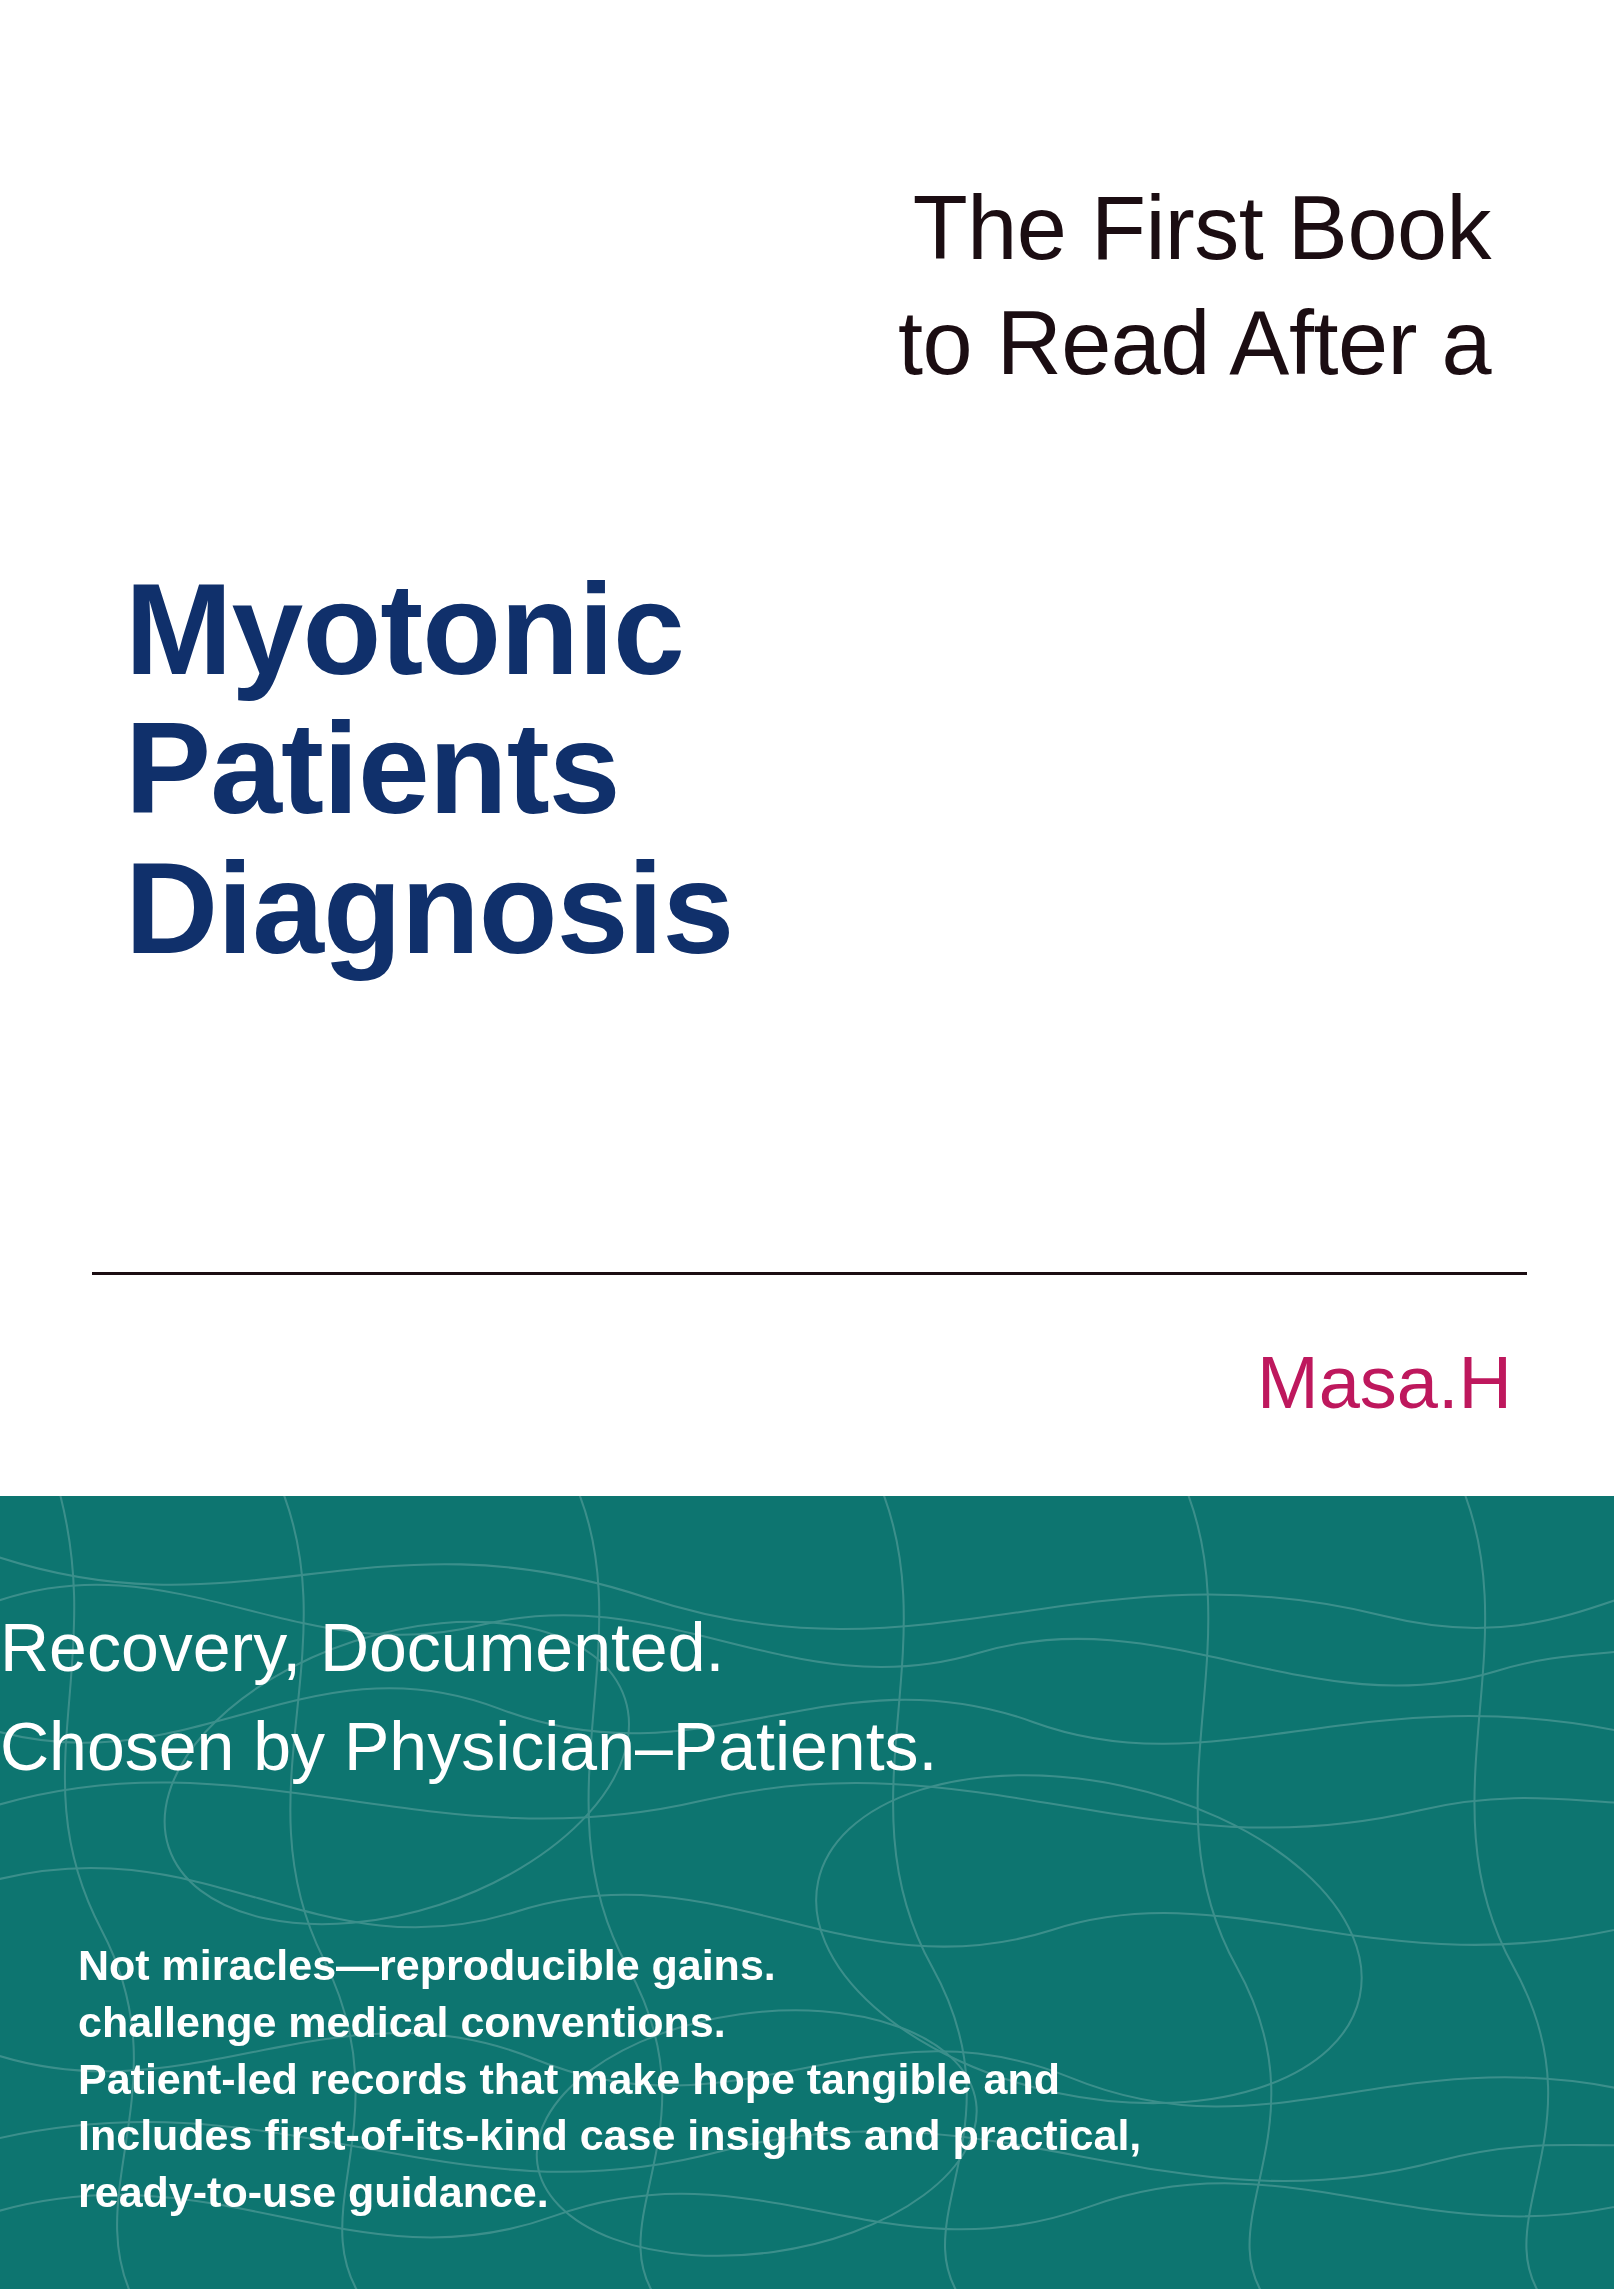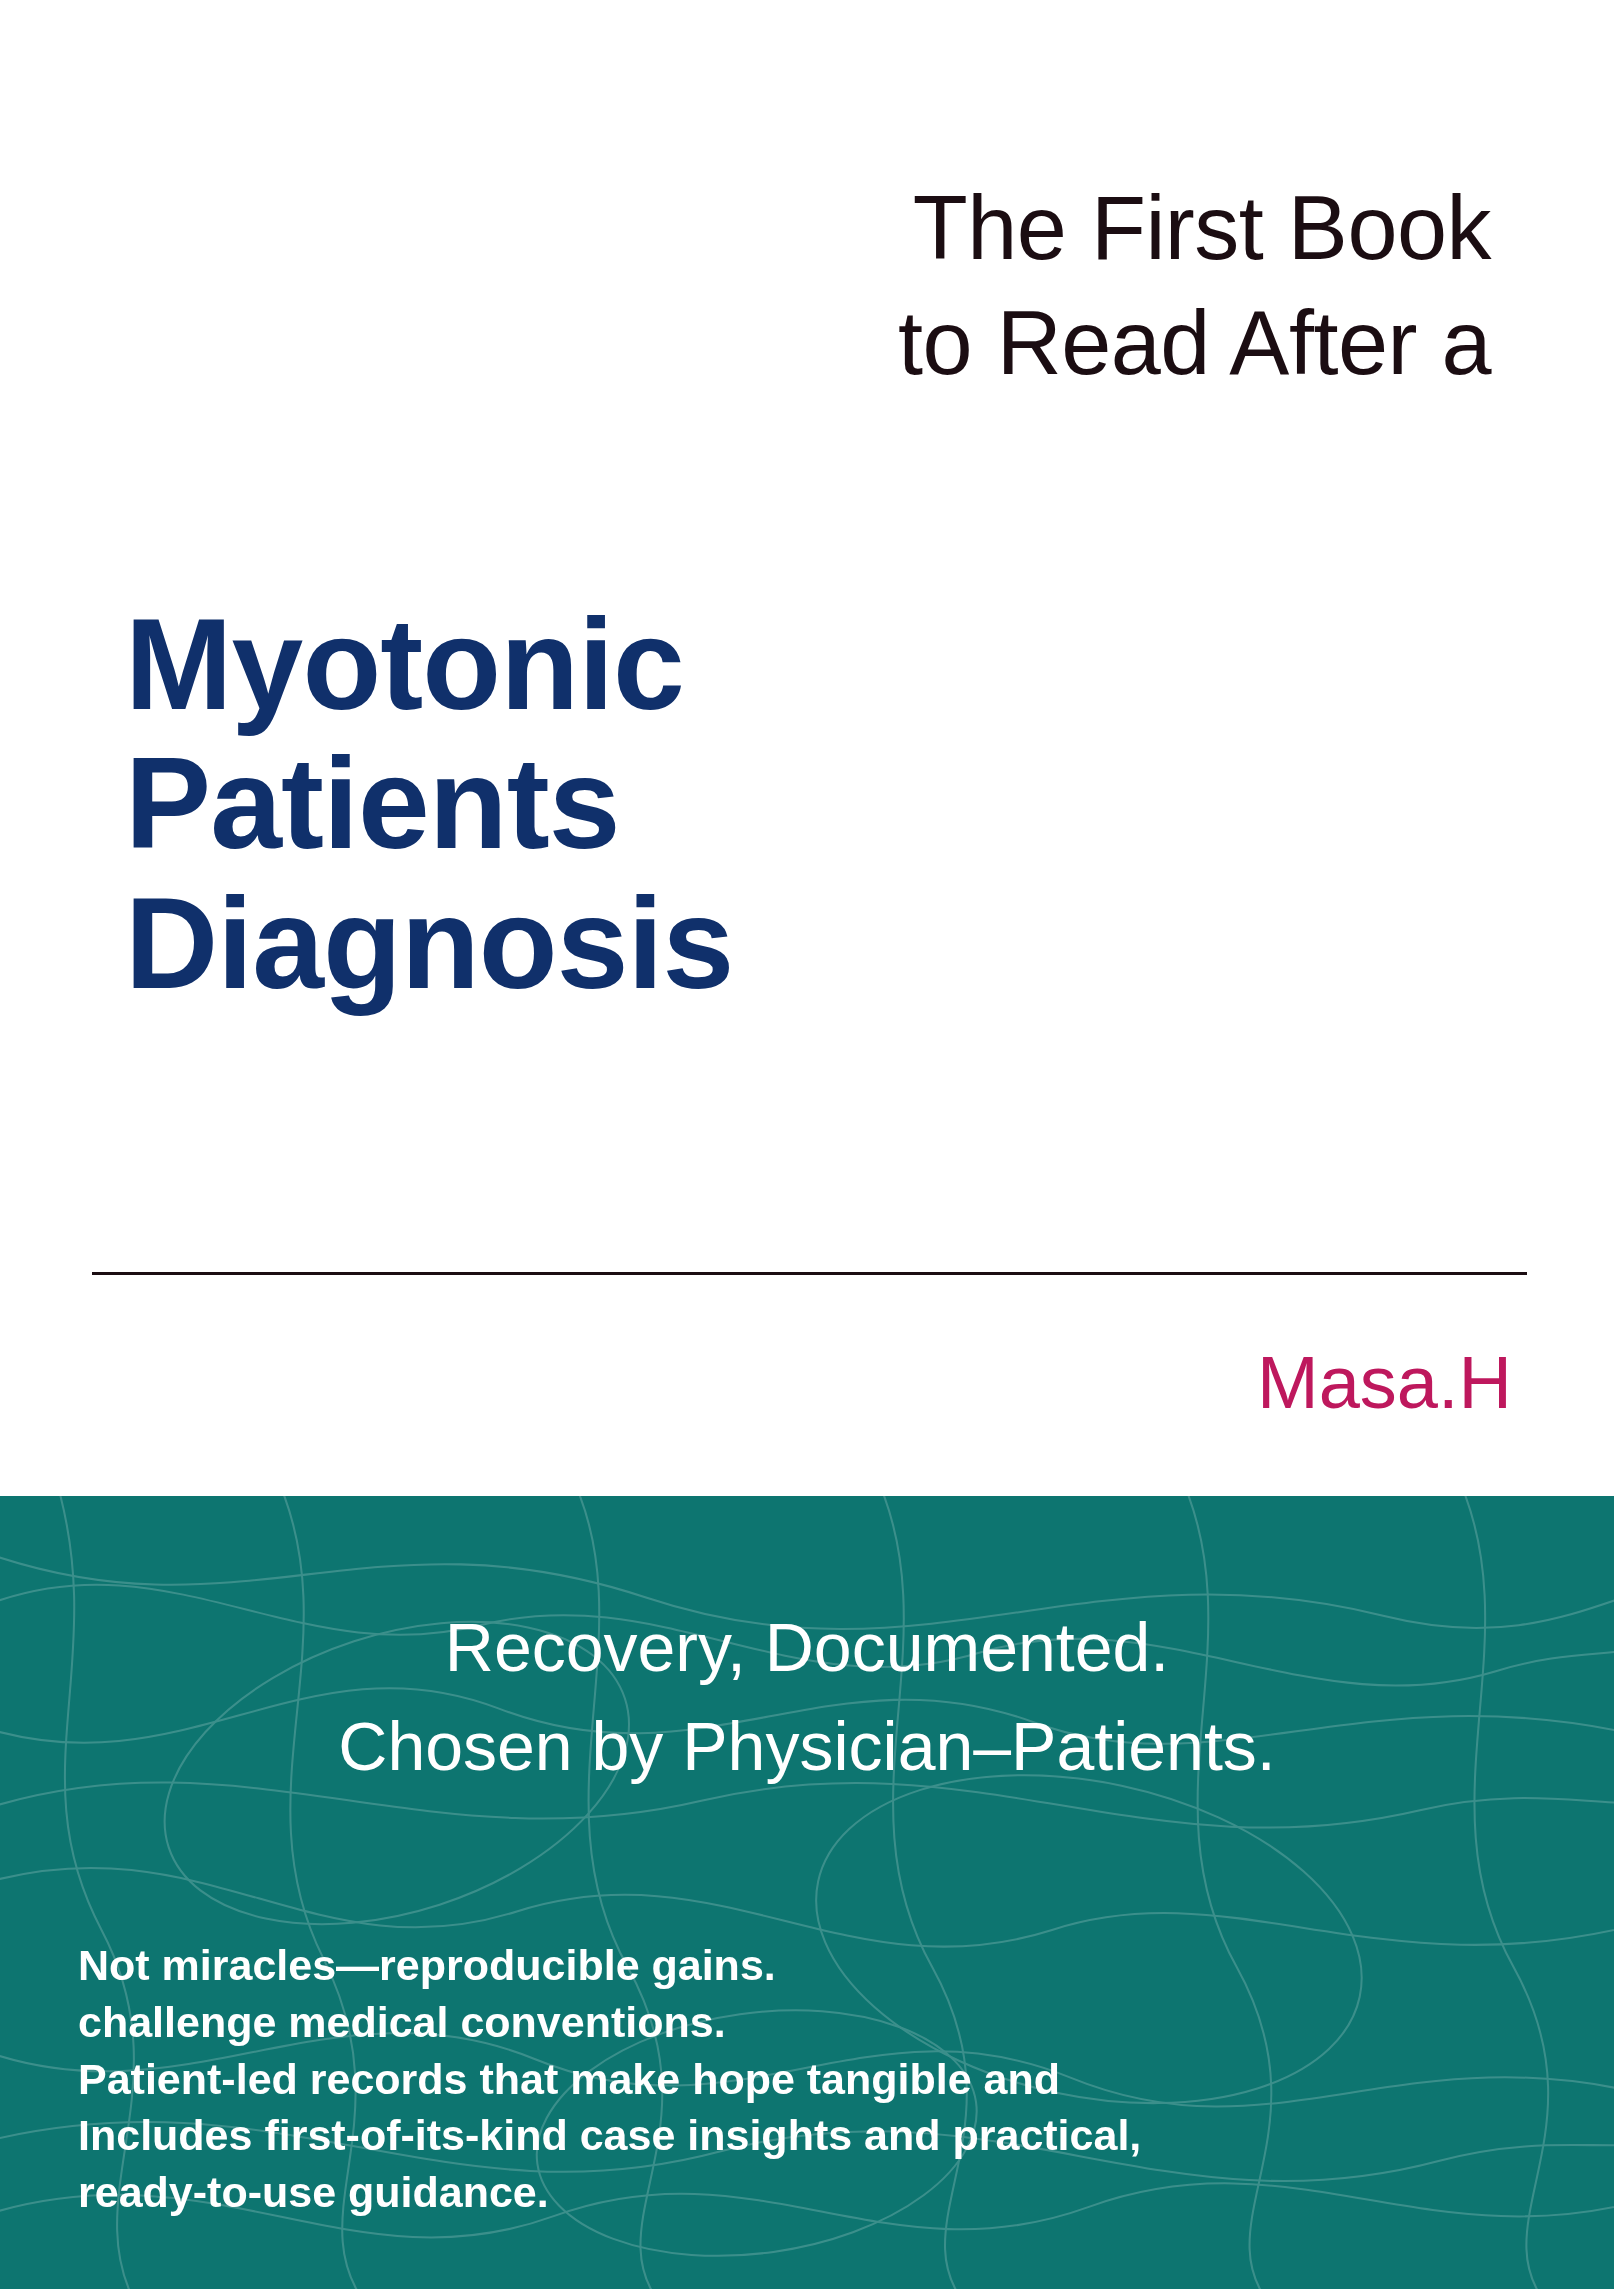--- a/index.html
+++ b/index.html
@@ -47,21 +47,21 @@
     display: block;
     white-space: nowrap;
   }
   .title-light .line2 {
     padding-left: 39px;
   }
 
   .title-main {
     position: absolute;
     left: 125px;
-    top: 595px;
+    top: 560px;
     width: 1366px;
     color: #10306b;
     font-size: 129px;
     line-height: 1.08;
     font-weight: bold;
     letter-spacing: -0.9px;
   }
   .title-main .mline {
     display: block;
     white-space: nowrap;
@@ -102,21 +102,21 @@
     top: 0;
     width: 1614px;
     height: 794px;
     opacity: 0.38;
   }
   .tagline {
     position: absolute;
     left: 0;
     top: 102px;
     width: 1614px;
-    text-align: center;
+    text-align: left;
     color: #ffffff;
     font-size: 68px;
     line-height: 1.45;
     font-weight: 400;
   }
   .tagline .tline {
     display: block;
   }
 
   .blurb {

